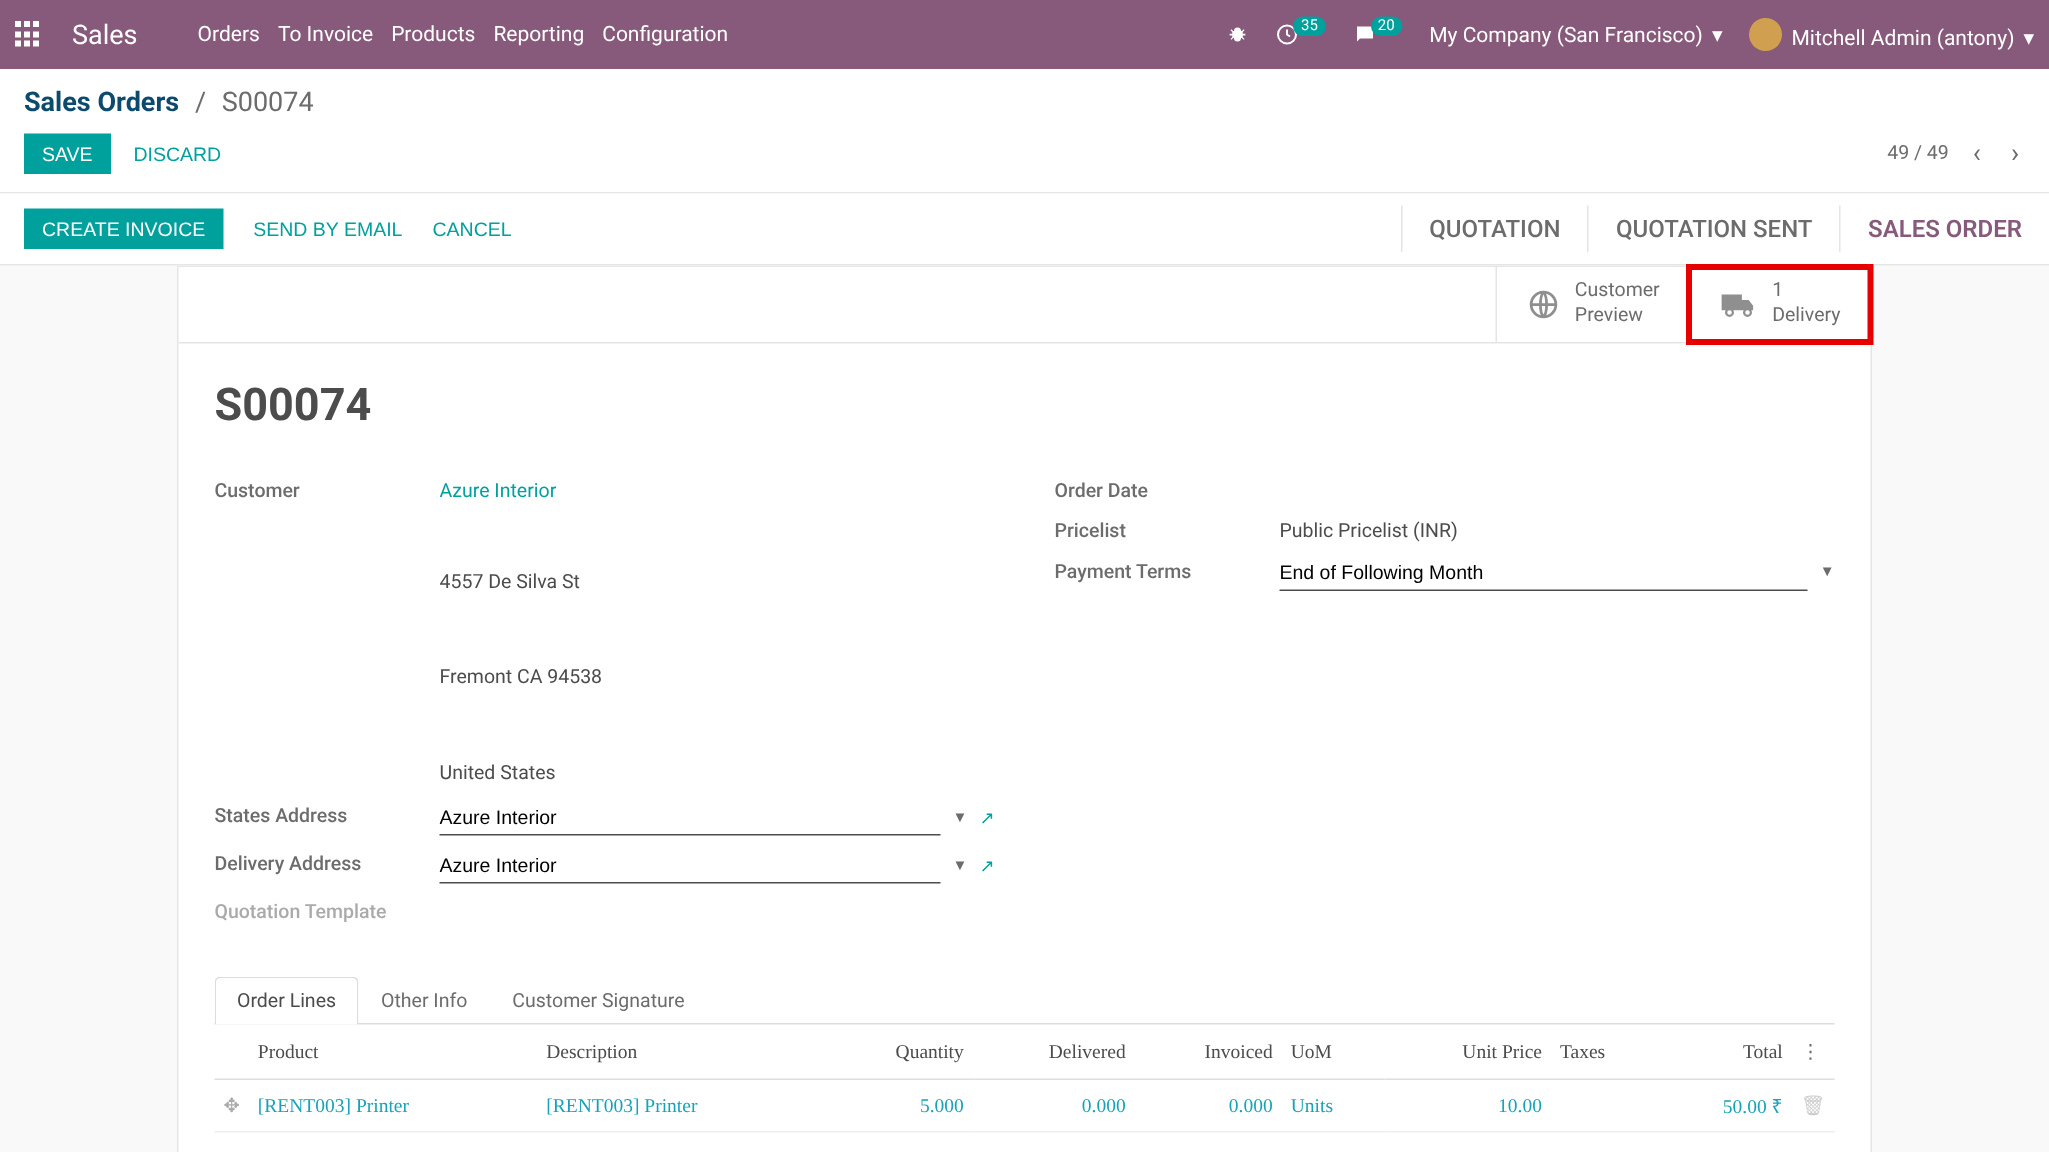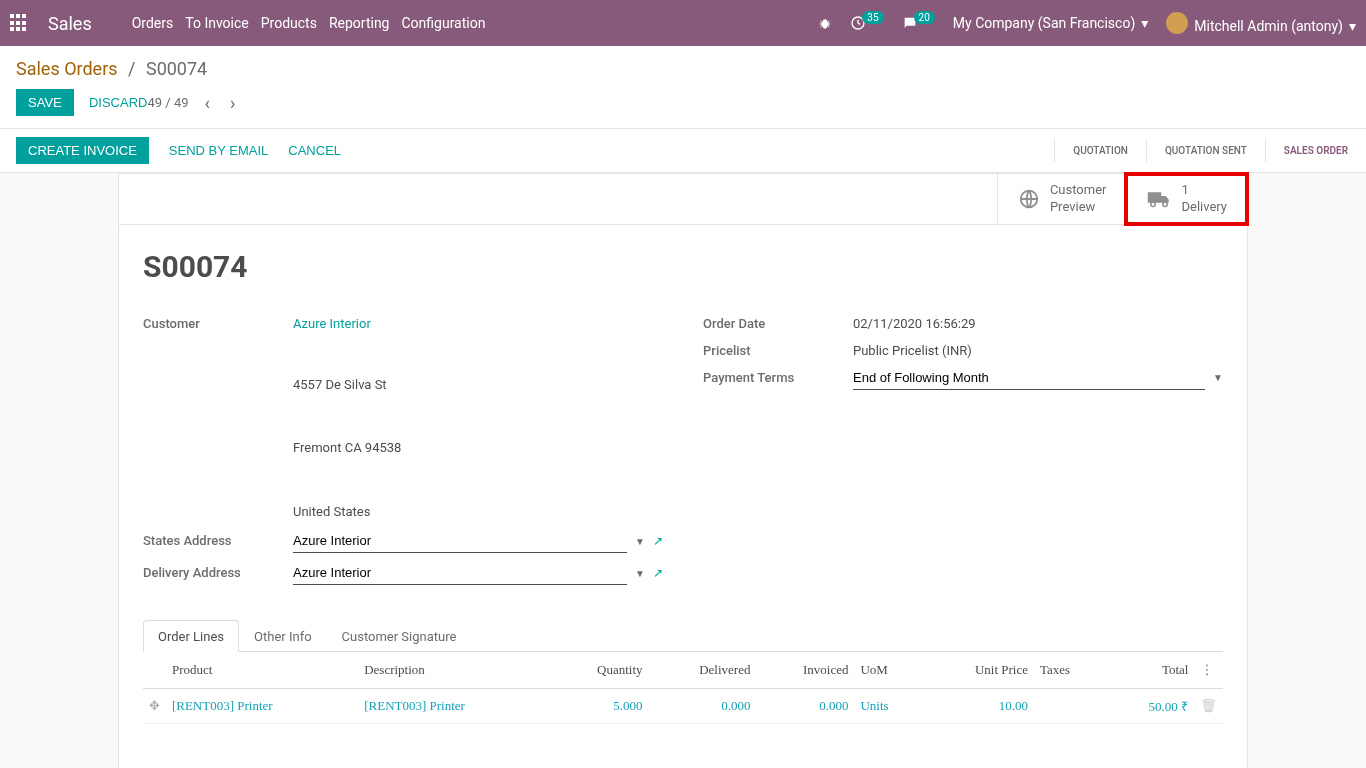--- a/index.html
+++ b/index.html
@@ -18,35 +18,35 @@
 .bug-icon { color: #fff; font-size: 14px; }
 .badge-wrap { position: relative; display: flex; align-items: center; }
 .badge { background: #00a09d; color:#fff; border-radius: 8px; font-size: 10px; padding: 1px 5px; margin-left: -4px; position: relative; top:-6px; }
 .company-drop, .user-drop { color:#fff; font-size: 14px; display:flex; align-items:flex-end; gap:6px; cursor:pointer; }
 .avatar { width:22px; height:22px; border-radius:50%; background:#d0a050; display:inline-block; }
 
 
 .control-panel { background:#fff; border-bottom:1px solid #e5e5e5; padding: 0 16px; }
 .breadcrumb-row { display:flex; align-items:center; justify-content:space-between; padding-top:12px; }
 .breadcrumb { font-size: 18px; color:#6c6c6c; }
-.breadcrumb a { color:#a16207; }
+.breadcrumb a { color:#0c4a6e;font-weight:bold; }
 .breadcrumb .sep { color:#6c6c6c; margin: 0 6px; }
-.actions-row { display:flex; align-items:center; padding: 10px 0 12px 0; }
+.actions-row { display:flex; align-items:center; justify-content:space-between; padding: 10px 0 12px 0; }
 .btn-primary { background:#00a09d; color:#fff; border:none; padding:6px 12px; font-weight:500; font-size:13px; cursor:pointer; }
 .btn-link { background:none; border:none; color:#00a09d; font-weight:500; font-size:13px; cursor:pointer; margin-left:12px; }
 .pager { display:flex; align-items:center; gap:12px; color:#6c6c6c; font-size:13px; }
 .pager .arrow { cursor:pointer; font-size:18px; color:#6c6c6c; padding:0 4px; }
 
 
 .statusbar { background:#fff; border-bottom:1px solid #e5e5e5; padding: 8px 0 8px 16px; display:flex; align-items:center; }
 .statusbar .btn-primary { margin-right: 8px; }
 .statusbar .btn-link { margin-right: 8px; text-align: right; }
 .statusbar .spacer { flex:1; }
 .status-steps { display:flex; align-items:stretch; }
-.step { padding: 6px 18px; color:#6c6c6c; font-size: 10px; font-weight:500; position:relative; background:#fff; border-left:1px solid #e5e5e5; }
+.step { padding: 6px 18px; color:#6c6c6c; font-size: 16px; font-weight:500; position:relative; background:#fff; border-left:1px solid #e5e5e5; }
 .step.active { color:#875a7b; font-weight:600; }
 .step::after { content:''; position:absolute; right:-8px; top:0; bottom:0; width:16px; background:inherit; clip-path: polygon(0 0, 50% 50%, 0 100%); border:none; }
 
 
 .sheet-wrap { padding: 0 8px 24px 8px; display:flex; justify-content:center; }
 .sheet { background:#fff; border:1px solid #e5e5e5; width: 1130px; position:relative; }
 .button-box { display:flex; justify-content:flex-end; border-bottom:1px solid #e5e5e5; }
 .stat-btn { border-left:1px solid #e5e5e5; padding:8px 20px; display:flex; align-items:center; gap:10px; cursor:pointer; min-width:120px; }
 .stat-btn.highlight { outline: 4px solid #e60000; outline-offset:-2px; }
 .stat-icon { color:#8f8f8f; }
@@ -236,26 +236,29 @@
             </div>
           </div>
           <div class="field-row">
             <div class="field-label">Delivery Address</div>
             <div class="input-wrap">
               <input class="input-like" value="Azure Interior" style="">
               <span class="chev">▼</span>
               <span class="ext-icon">↗</span>
             </div>
           </div>
+          <div class="field-row">
+            <div class="field-label muted">Quotation Template</div>
+            <div class="field-val"></div>
+          </div>
         </div>
 
         <div class="col">
           <div class="field-row">
             <div class="field-label">Order Date</div>
-            <div class="field-val">02/11/2020 16:56:29</div>
           </div>
           <div class="field-row">
             <div class="field-label">Pricelist</div>
             <div class="field-val">Public Pricelist (INR)</div>
           </div>
           <div class="field-row">
             <div class="field-label">Payment Terms</div>
             <div class="input-wrap">
               <input class="input-like" value="End of Following Month" style="">
               <span class="chev">▼</span>

